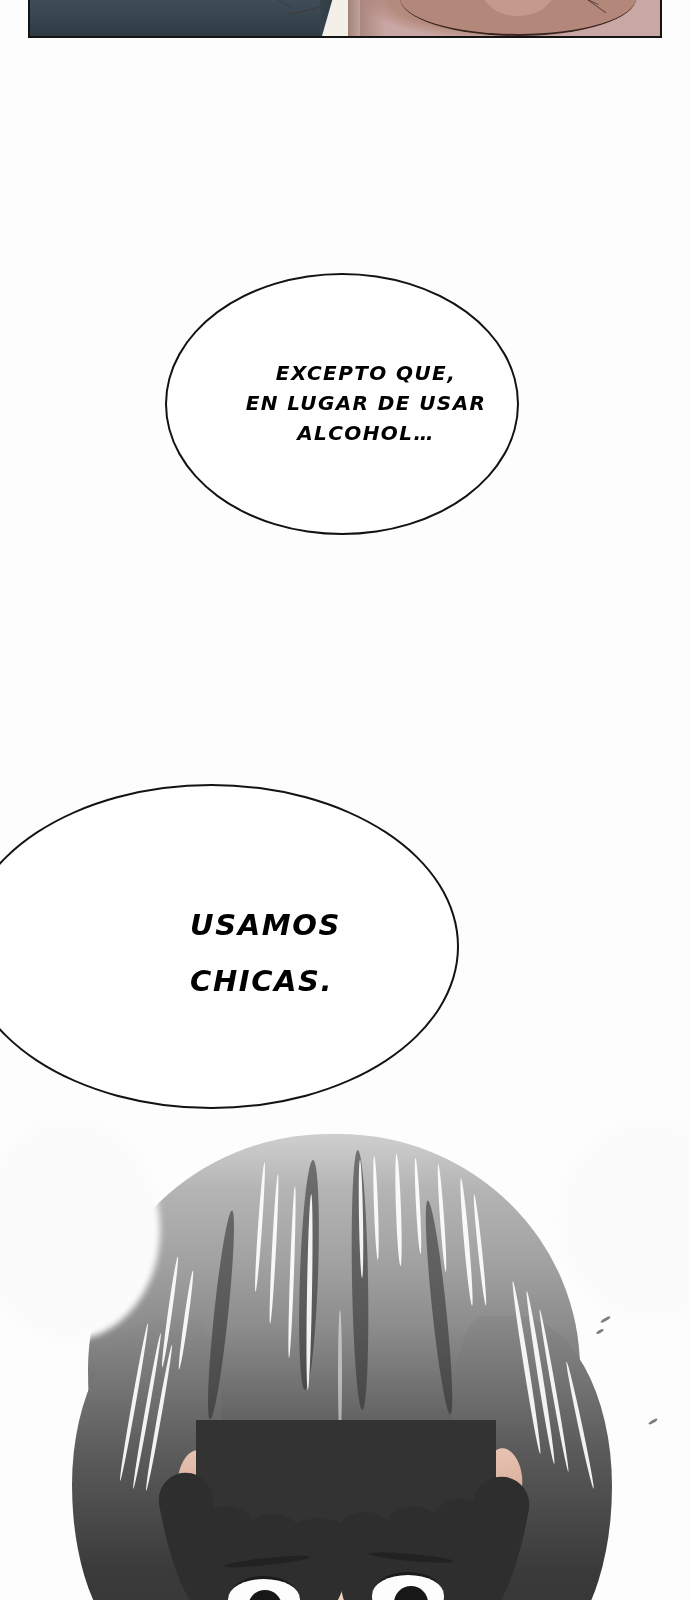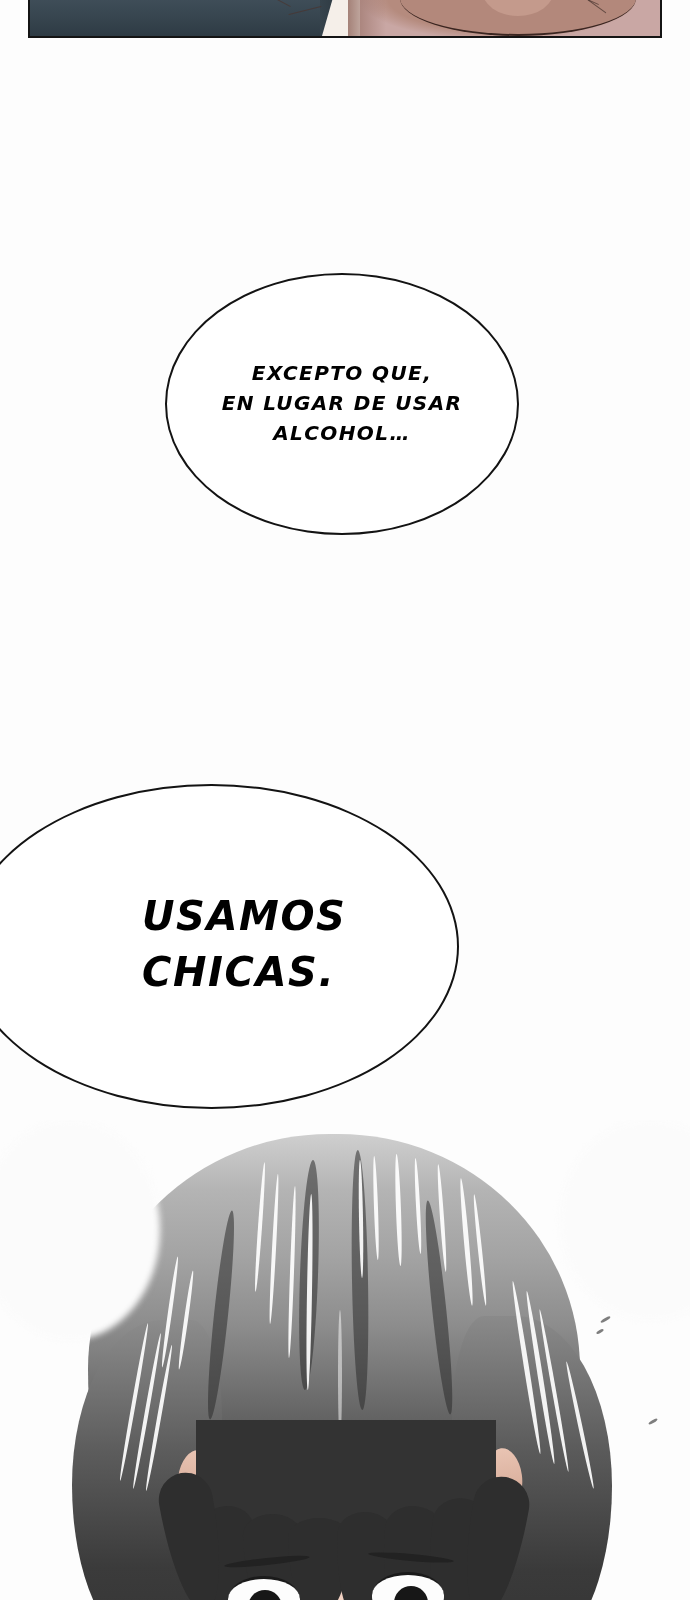--- a/index.html
+++ b/index.html
@@ -102,20 +102,21 @@
   }
   .bubble-text {
     position: absolute;
     color: #000000;
     font-family: "DejaVu Sans", sans-serif;
     font-weight: 700;
     font-style: italic;
     text-transform: uppercase;
     letter-spacing: 1px;
     white-space: pre-line;
+    padding-left: 48px;
   }
   #bubble-1 {
     left: 165px;
     top: 273px;
     width: 354px;
     height: 262px;
   }
   #bubble-1-text {
     left: 0; right: 0;
     top: 83px;
@@ -125,23 +126,23 @@
     letter-spacing: 1.4px;
   }
   #bubble-2 {
     left: -36px;
     top: 784px;
     width: 495px;
     height: 325px;
   }
   #bubble-2-text {
     left: 176px;
-    top: 102px;
+    top: 111px;
     text-align: left;
-    font-size: 40px;
+    font-size: 29px;
     line-height: 56px;
     letter-spacing: 1.6px;
   }
 
   
   #bottom-art {
     position: absolute;
     left: 0;
     top: 1120px;
     width: 690px;

